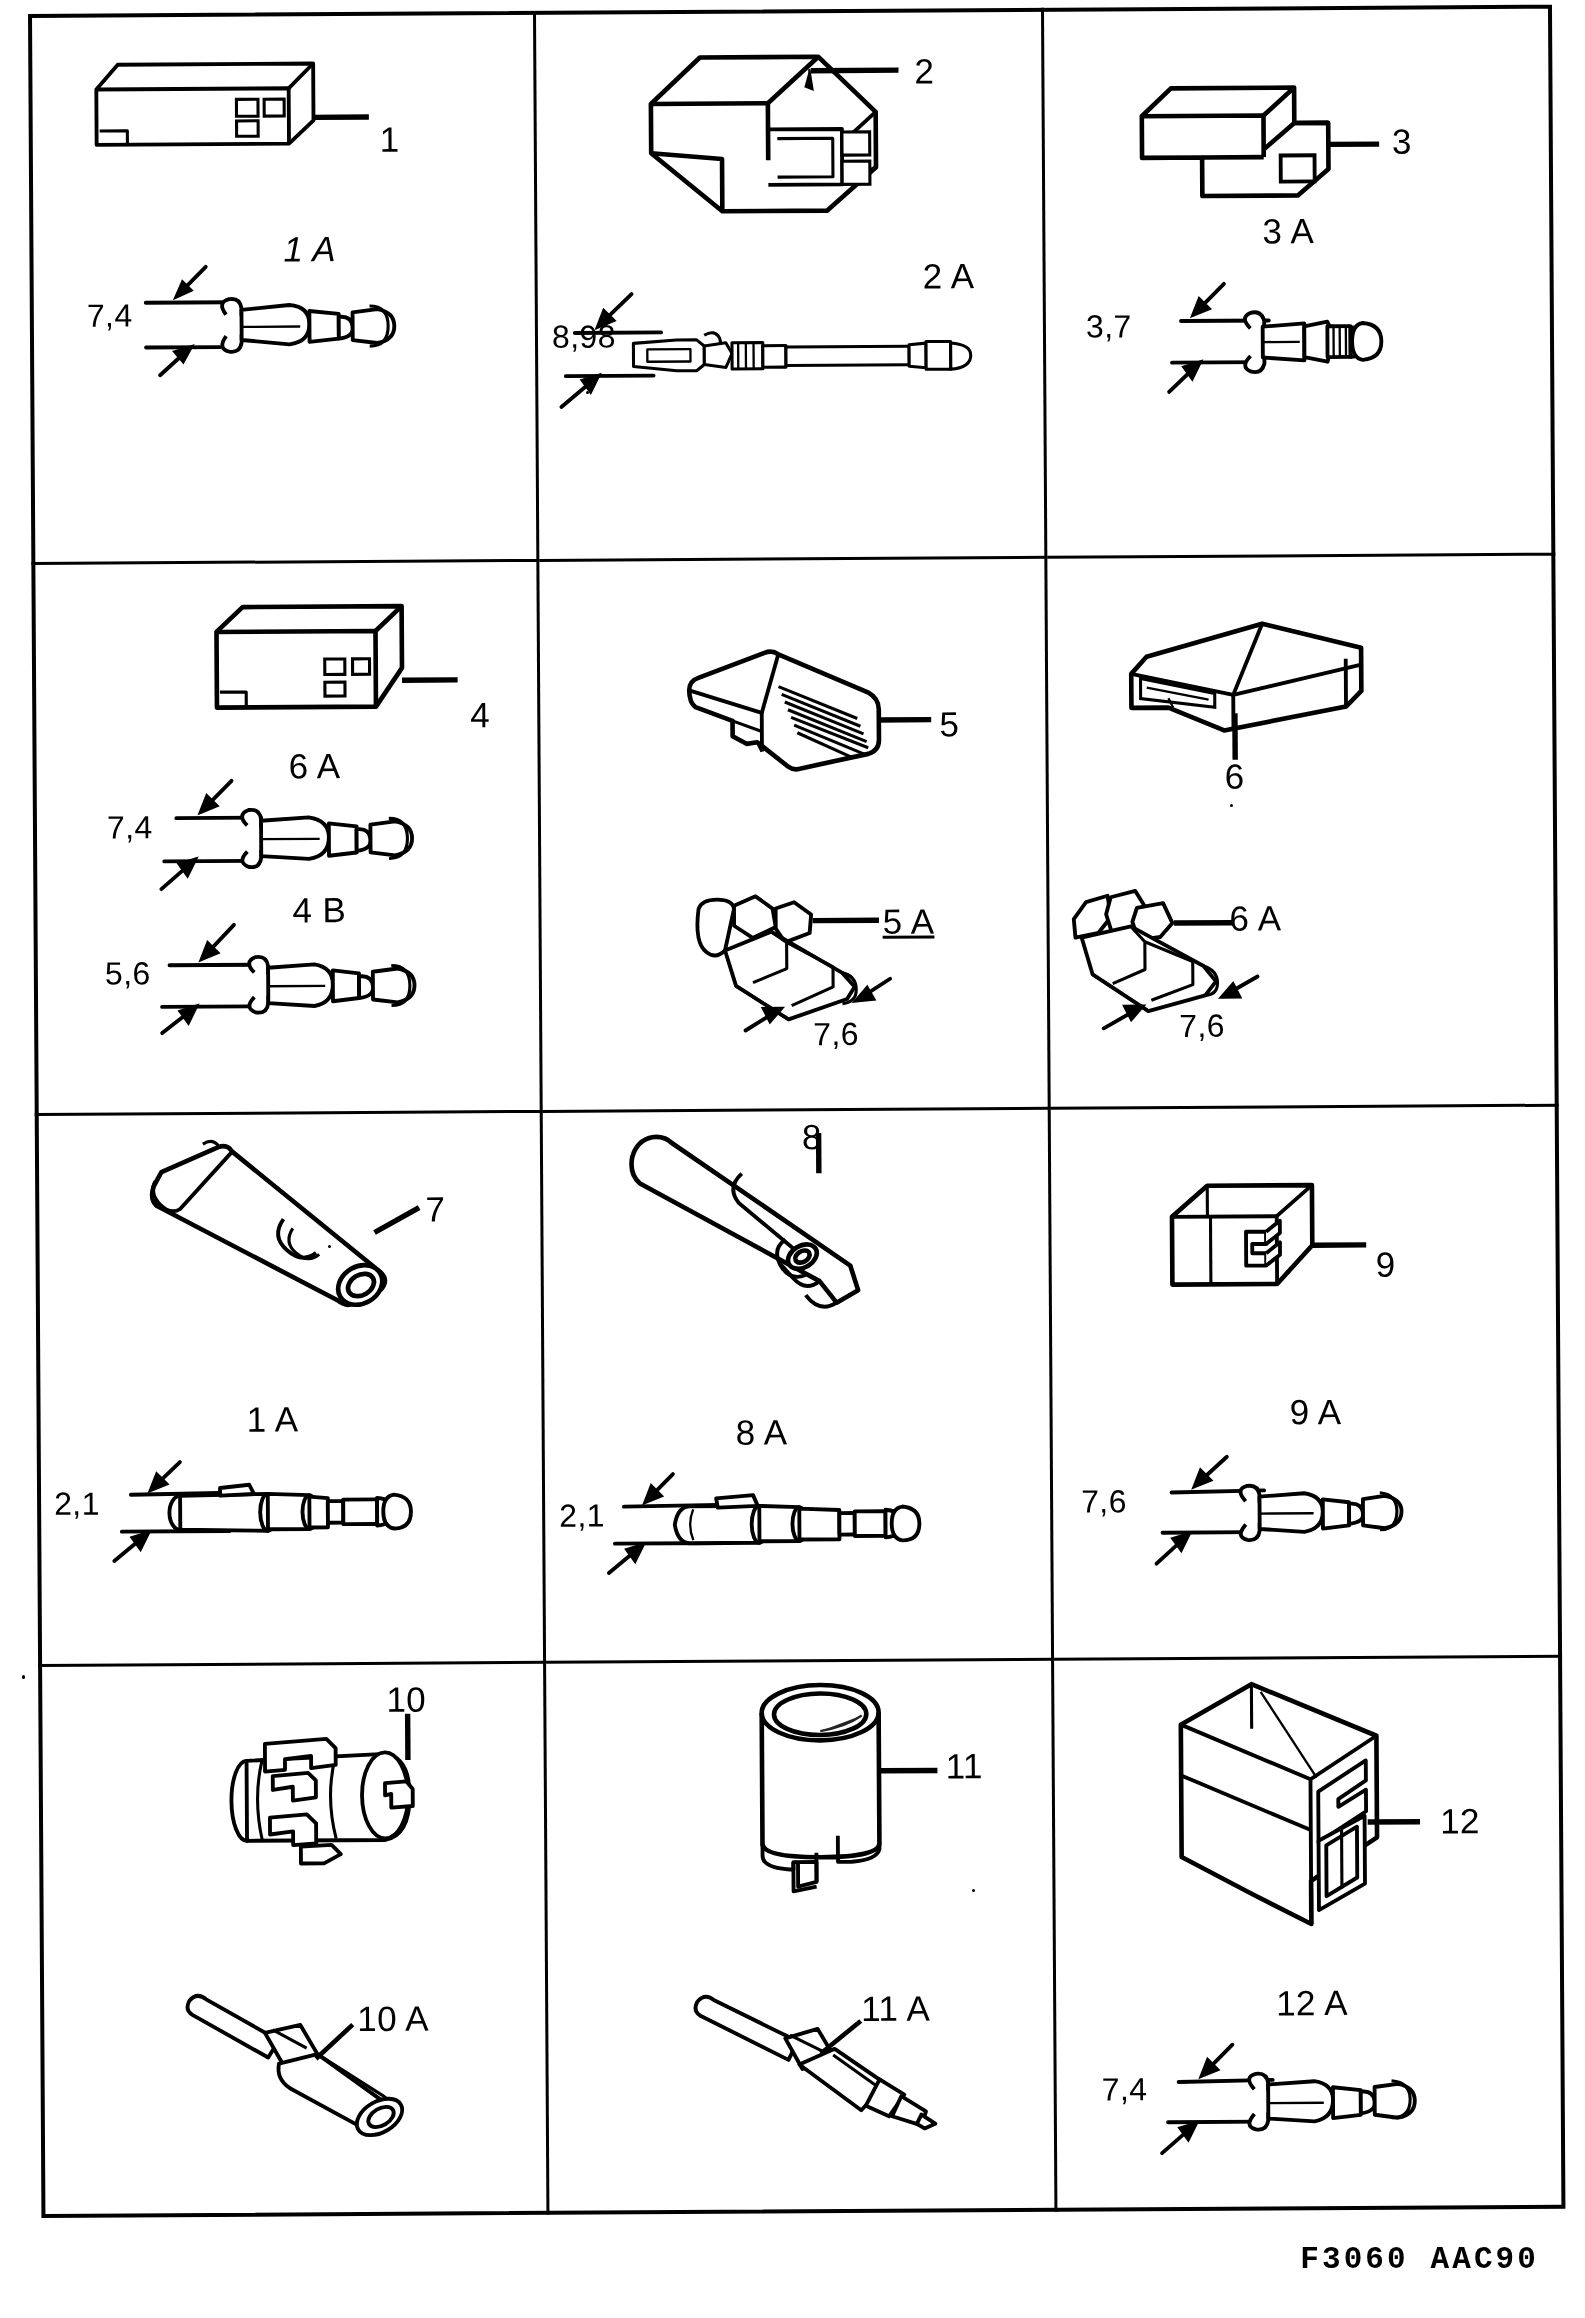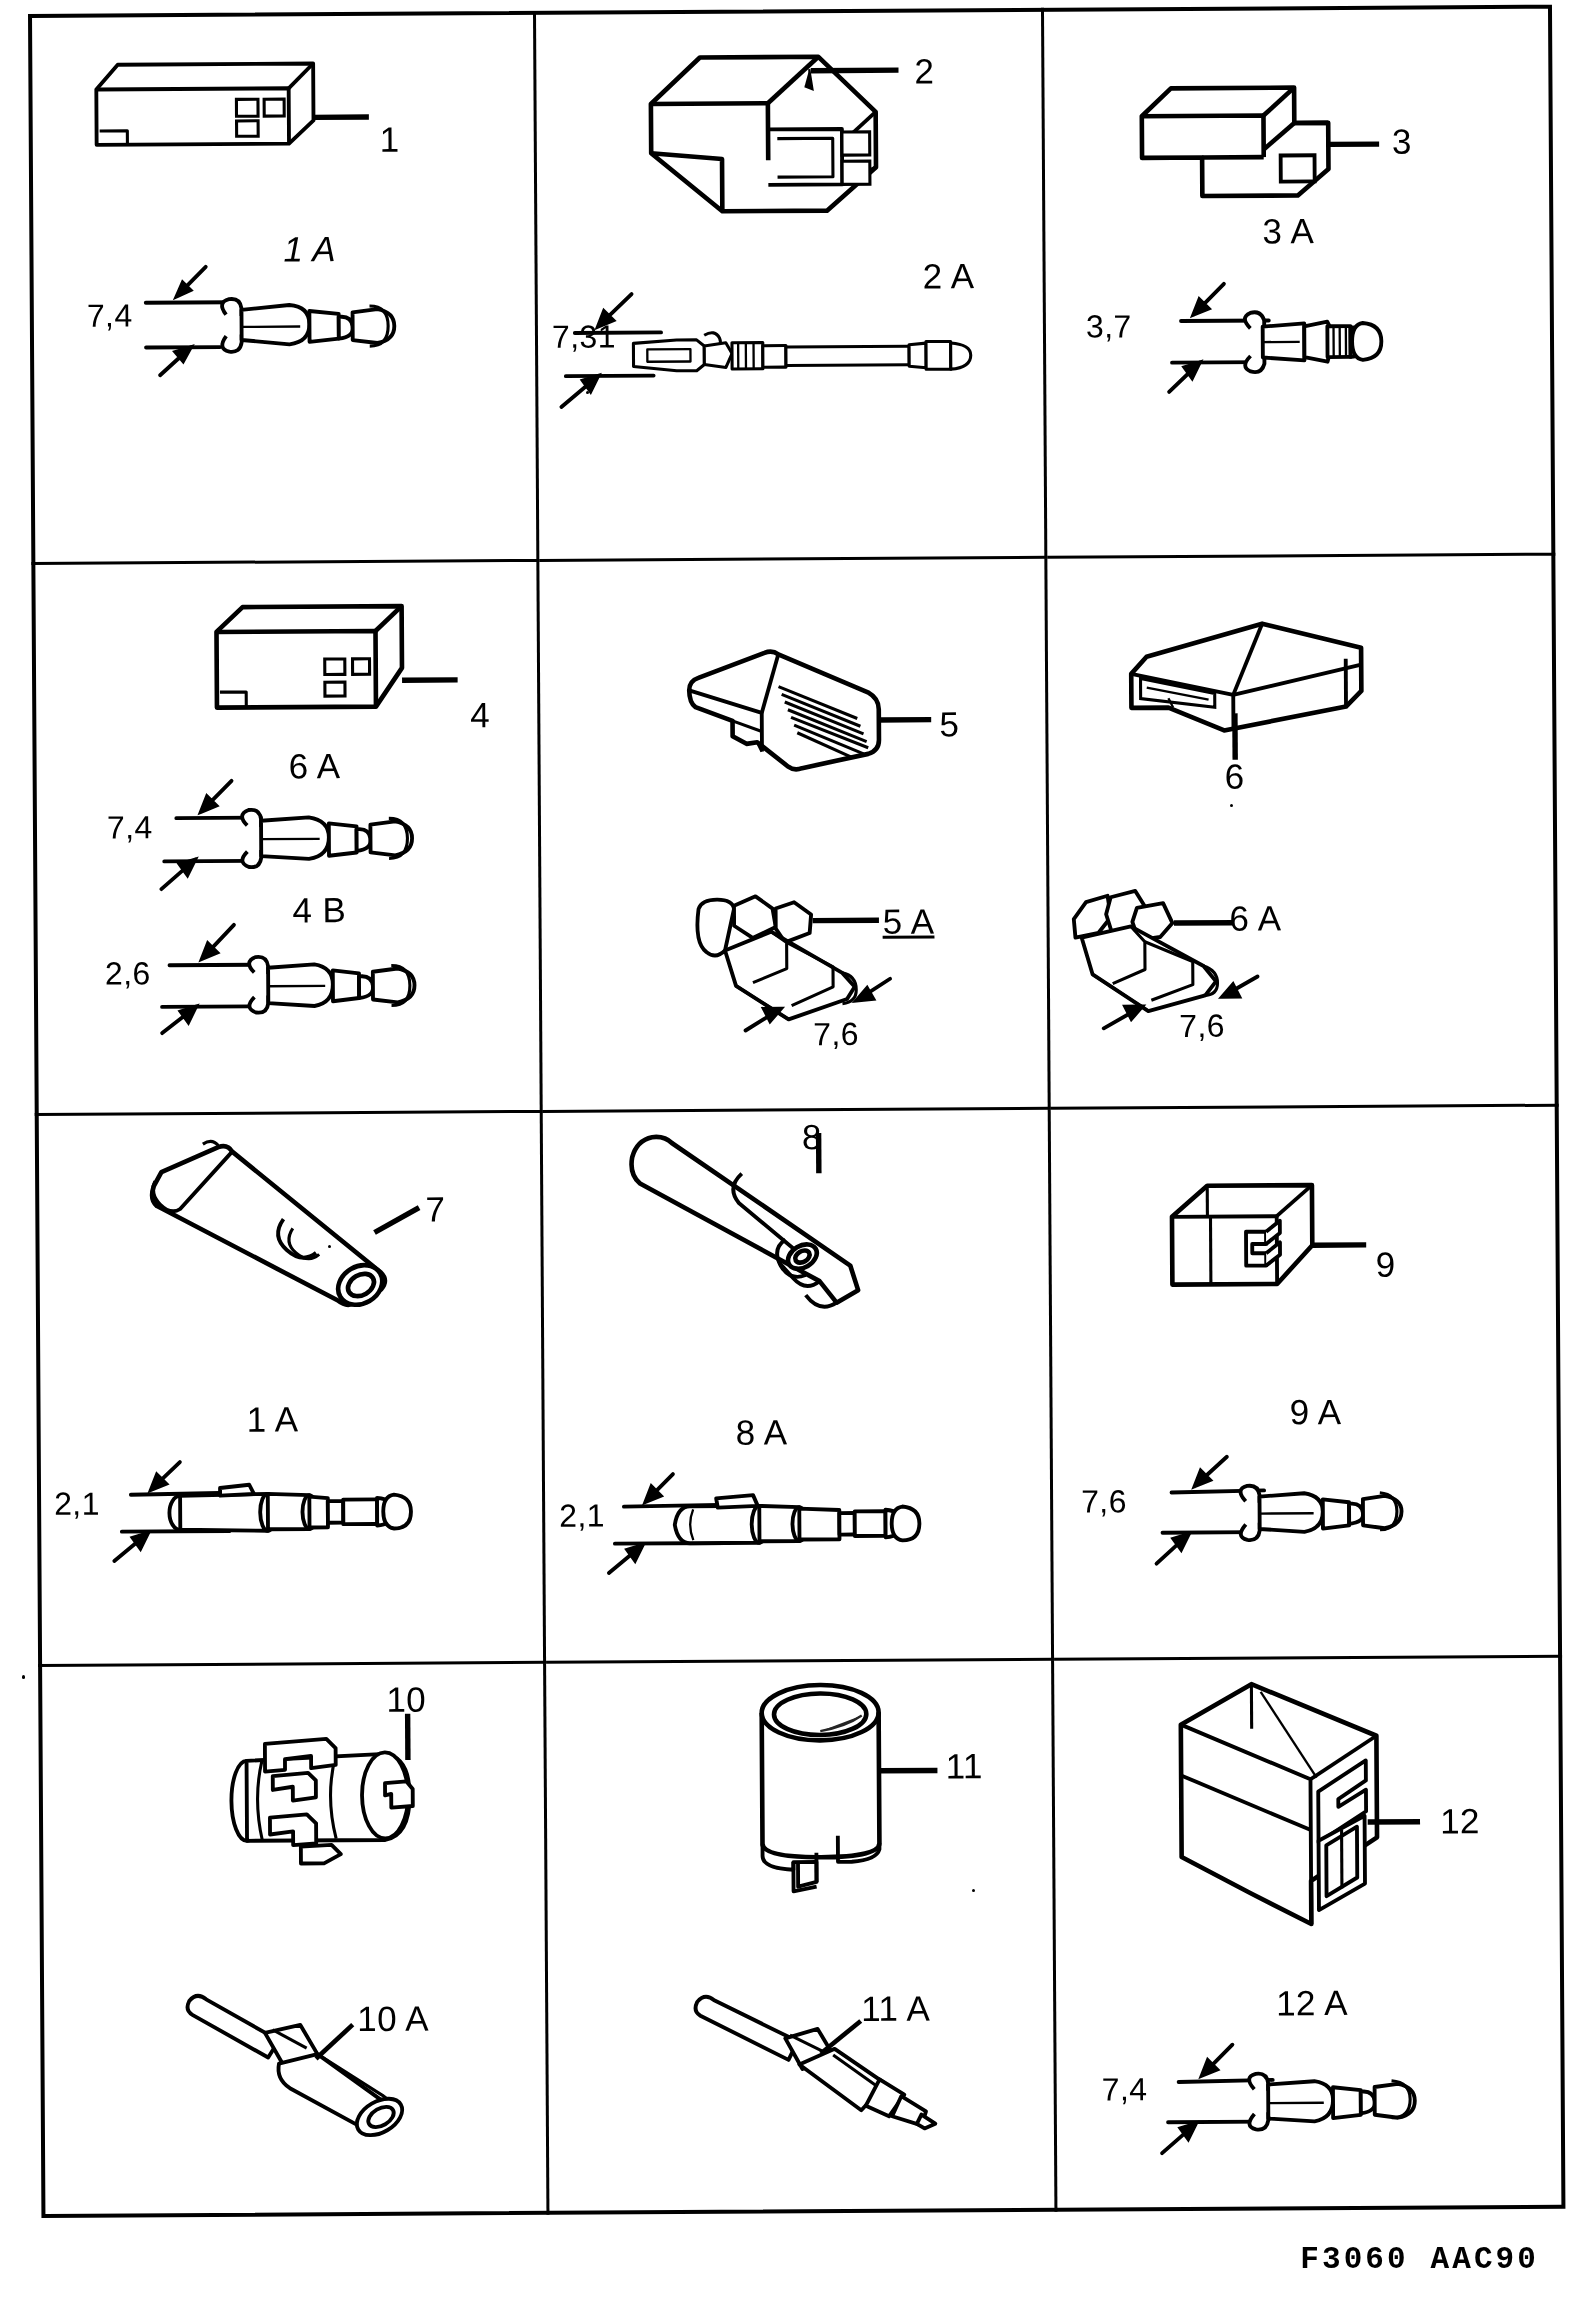--- a/index.html
+++ b/index.html
@@ -162,21 +162,21 @@
               <path d="M222 66 L262 66 L262 100 L222 100 Z"></path>
               <path d="M230 66 L230 100 M240 66 L240 100 M250 66 L250 100" stroke-width="3"></path>
               <path d="M262 70 L292 70 L292 98 L262 98 Z"></path>
               <path d="M292 72 L452 72 L452 96 L292 96 Z"></path>
               <path d="M452 70 L474 68 L474 100 L452 98 Z"></path>
               <path d="M474 66 L506 66 L506 102 L474 102 Z"></path>
               <path d="M506 68 q26 2 26 16 q0 16 -26 18 Z"></path>
             </g>
           </svg>
         </div>
-        <div class="lbl dim" style="left:14px;top:308px;">7,31</div>
+        <div class="lbl dim" style="left:14px;top:308px;">8,98</div>
         <div class="lbl big" style="left:385px;top:210px;margin-top:38px;">2 A</div>
       </div>
     </div>
 
     <div class="cell lastcol">
       <div class="cellinner">
         <div class="figure" style="left:91px;top:69px;">
           <svg width="231" height="131" viewBox="0 0 300 170">
             <g fill="#fff" stroke="#000" stroke-width="6" stroke-linejoin="round">
               <path d="M8 52 L46 16 L206 16 L206 62 L250 62 L250 122 L210 156 L86 156 L86 106 L8 106 Z"></path>
@@ -276,21 +276,21 @@
               <path d="M120 94 q-14 14 2 20 q14 2 16 -12 l0 -10"></path>
               <path d="M138 56 L198 52 q24 4 24 26 q0 24 -24 28 l-60 -4 Z"></path>
               <path d="M138 80 L212 80" stroke-width="3"></path>
               <path d="M222 60 L256 64 L256 96 L222 100 Z"></path>
               <path d="M256 68 q16 -2 18 12 q2 14 -18 16 Z"></path>
               <path d="M274 62 L306 58 q22 4 22 22 q0 18 -22 22 l-32 -4 Z"></path>
               <path d="M298 54 q24 0 24 26 q0 26 -24 26" stroke-width="4" fill="none"></path>
             </g>
           </svg>
         </div>
-        <div class="lbl dim" style="left:71px;top:391px;">2,6</div>
+        <div class="lbl dim" style="left:71px;top:391px;">5,6</div>
         <div class="lbl big" style="left:259px;top:327px;">4 B</div>
       </div>
     </div>
 
     <div class="cell">
       <div class="cellinner">
         <div class="figure" style="left:146px;top:86px;">
           <svg width="231" height="139" viewBox="0 0 300 180">
             <g fill="#fff" stroke="#000" stroke-width="6" stroke-linejoin="round">
               <path d="M4 56 q0 -12 12 -16 L102 8 q10 -4 18 2 L236 60 q14 8 14 22 L250 122 q0 14 -14 18 L150 158 q-10 4 -18 -2 L92 124 L78 126 L60 116 L60 96 L12 78 q-8 -6 -8 -22 Z"></path>

